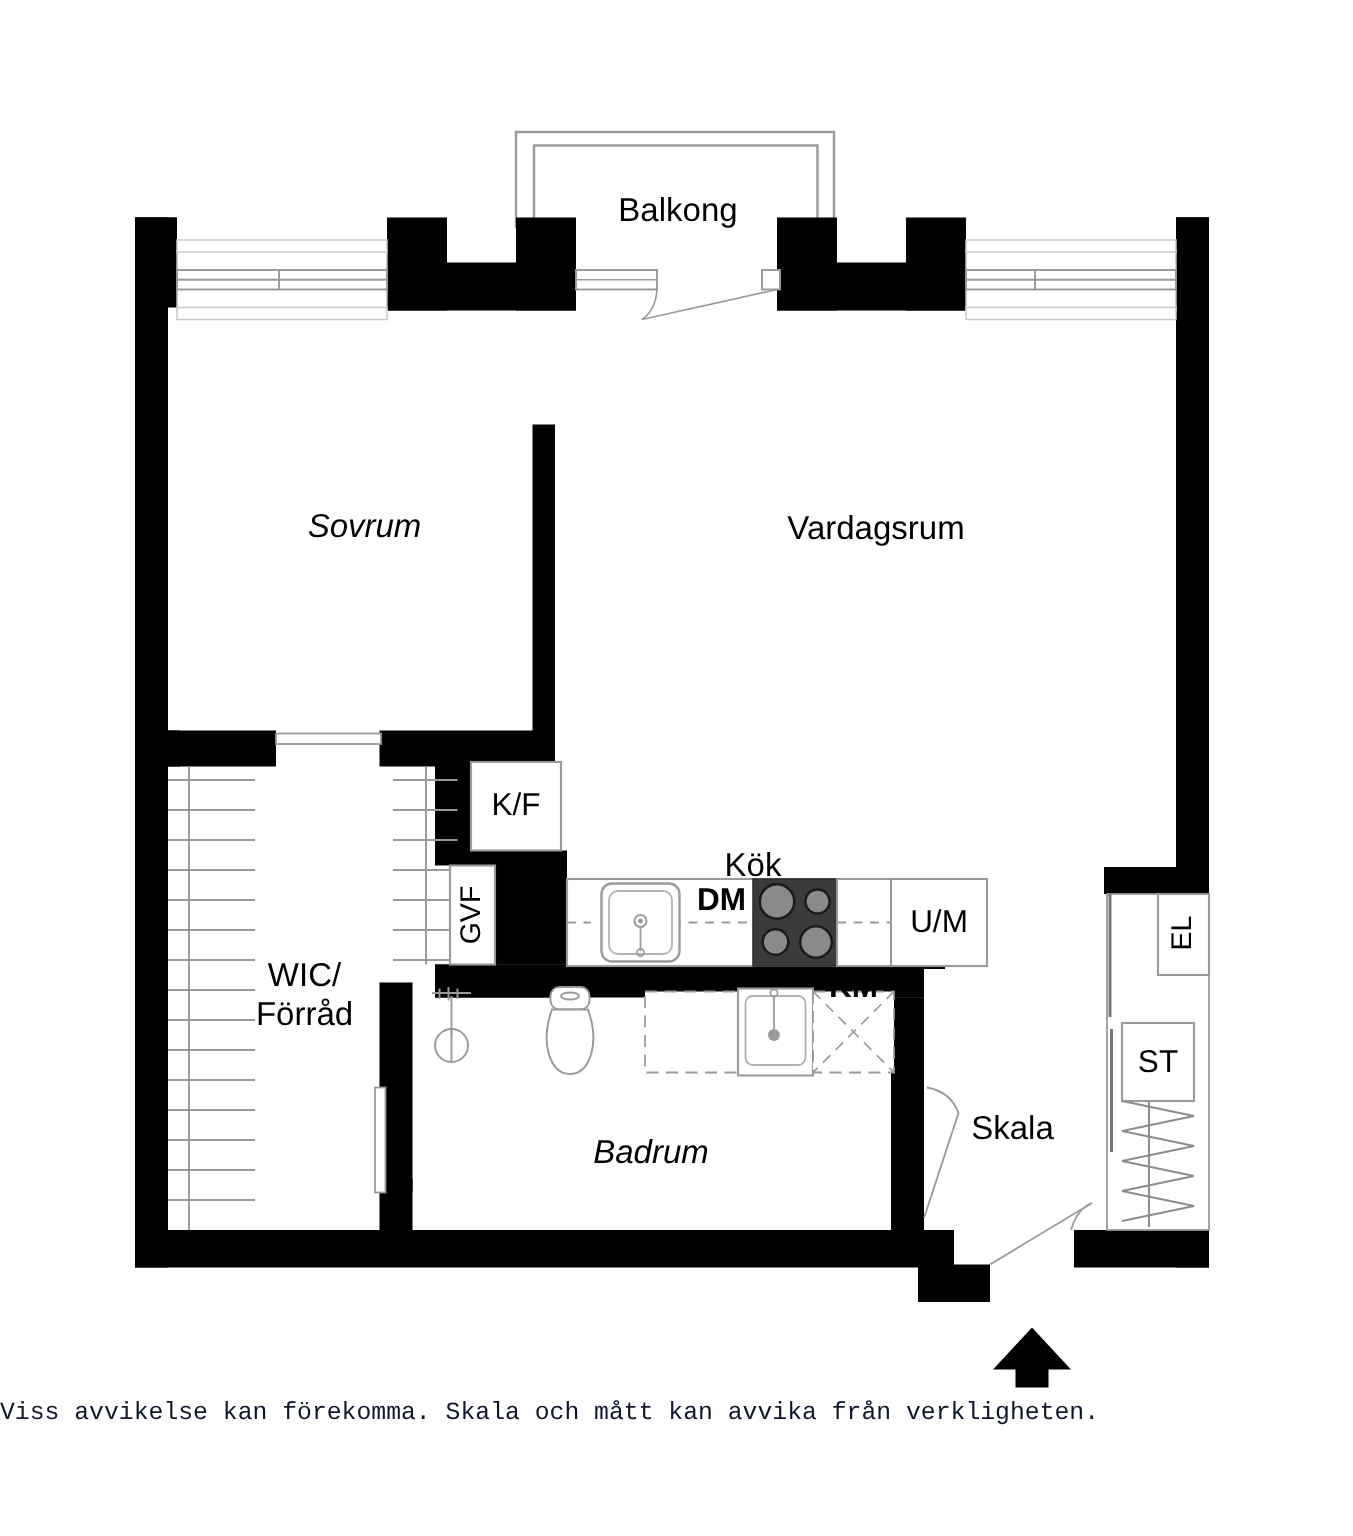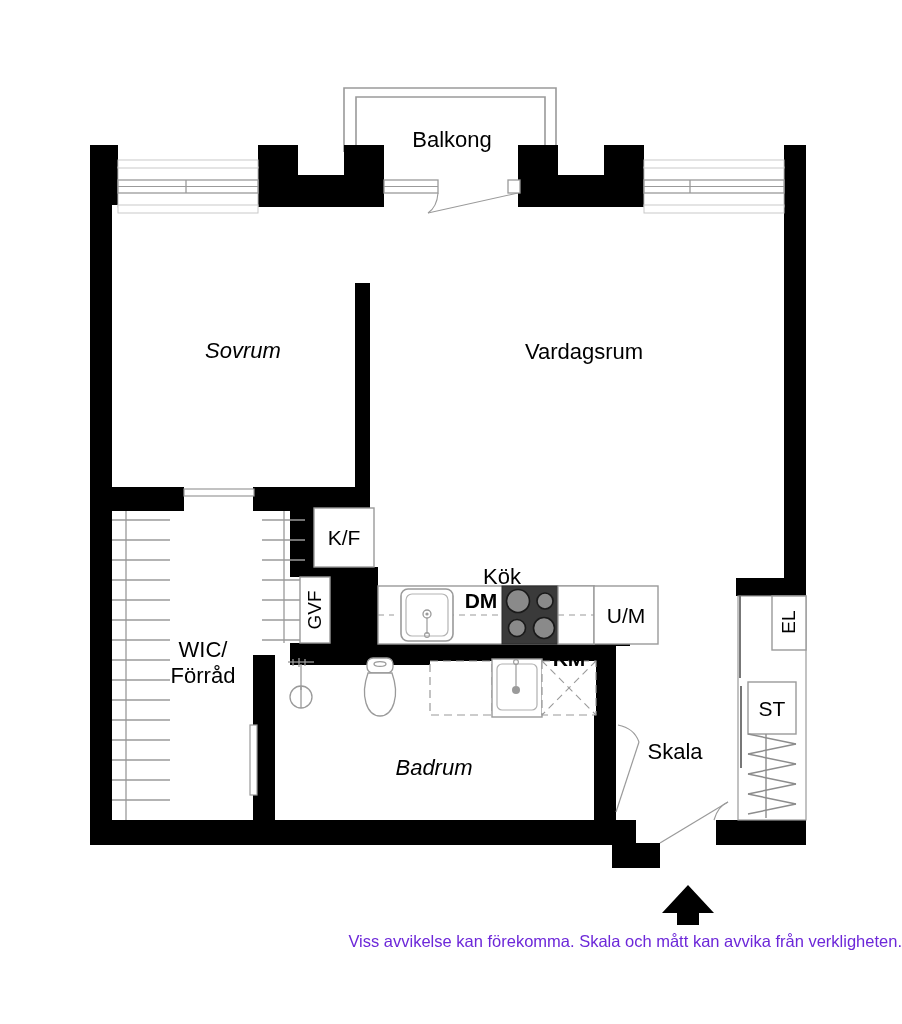--- a/index.html
+++ b/index.html
@@ -43,24 +43,24 @@
   .lbl-md  { font-size: 21px; text-align: right; }
   .lbl-sm  { font-size: 19px; }
   .lbl-vert {
     transform: translate(-50%, -50%) rotate(-90deg);
   }
   #footer-note {
     position: absolute;
     left: 0;
     top: 932px;
     width: 902px;
-    text-align: right;
+    text-align: left;
     font-size: 16.5px;
-    font-family: Liberation Sans, sans-serif;
-    color: #6d28d9;
+    font-family: Liberation Mono, monospace;
+    color: #0f172a;
   }
   #brand-row {
     position: absolute;
     left: 0;
     top: 962px;
     width: 902px;
     height: 50px;
   }
 </style>
 </head>

